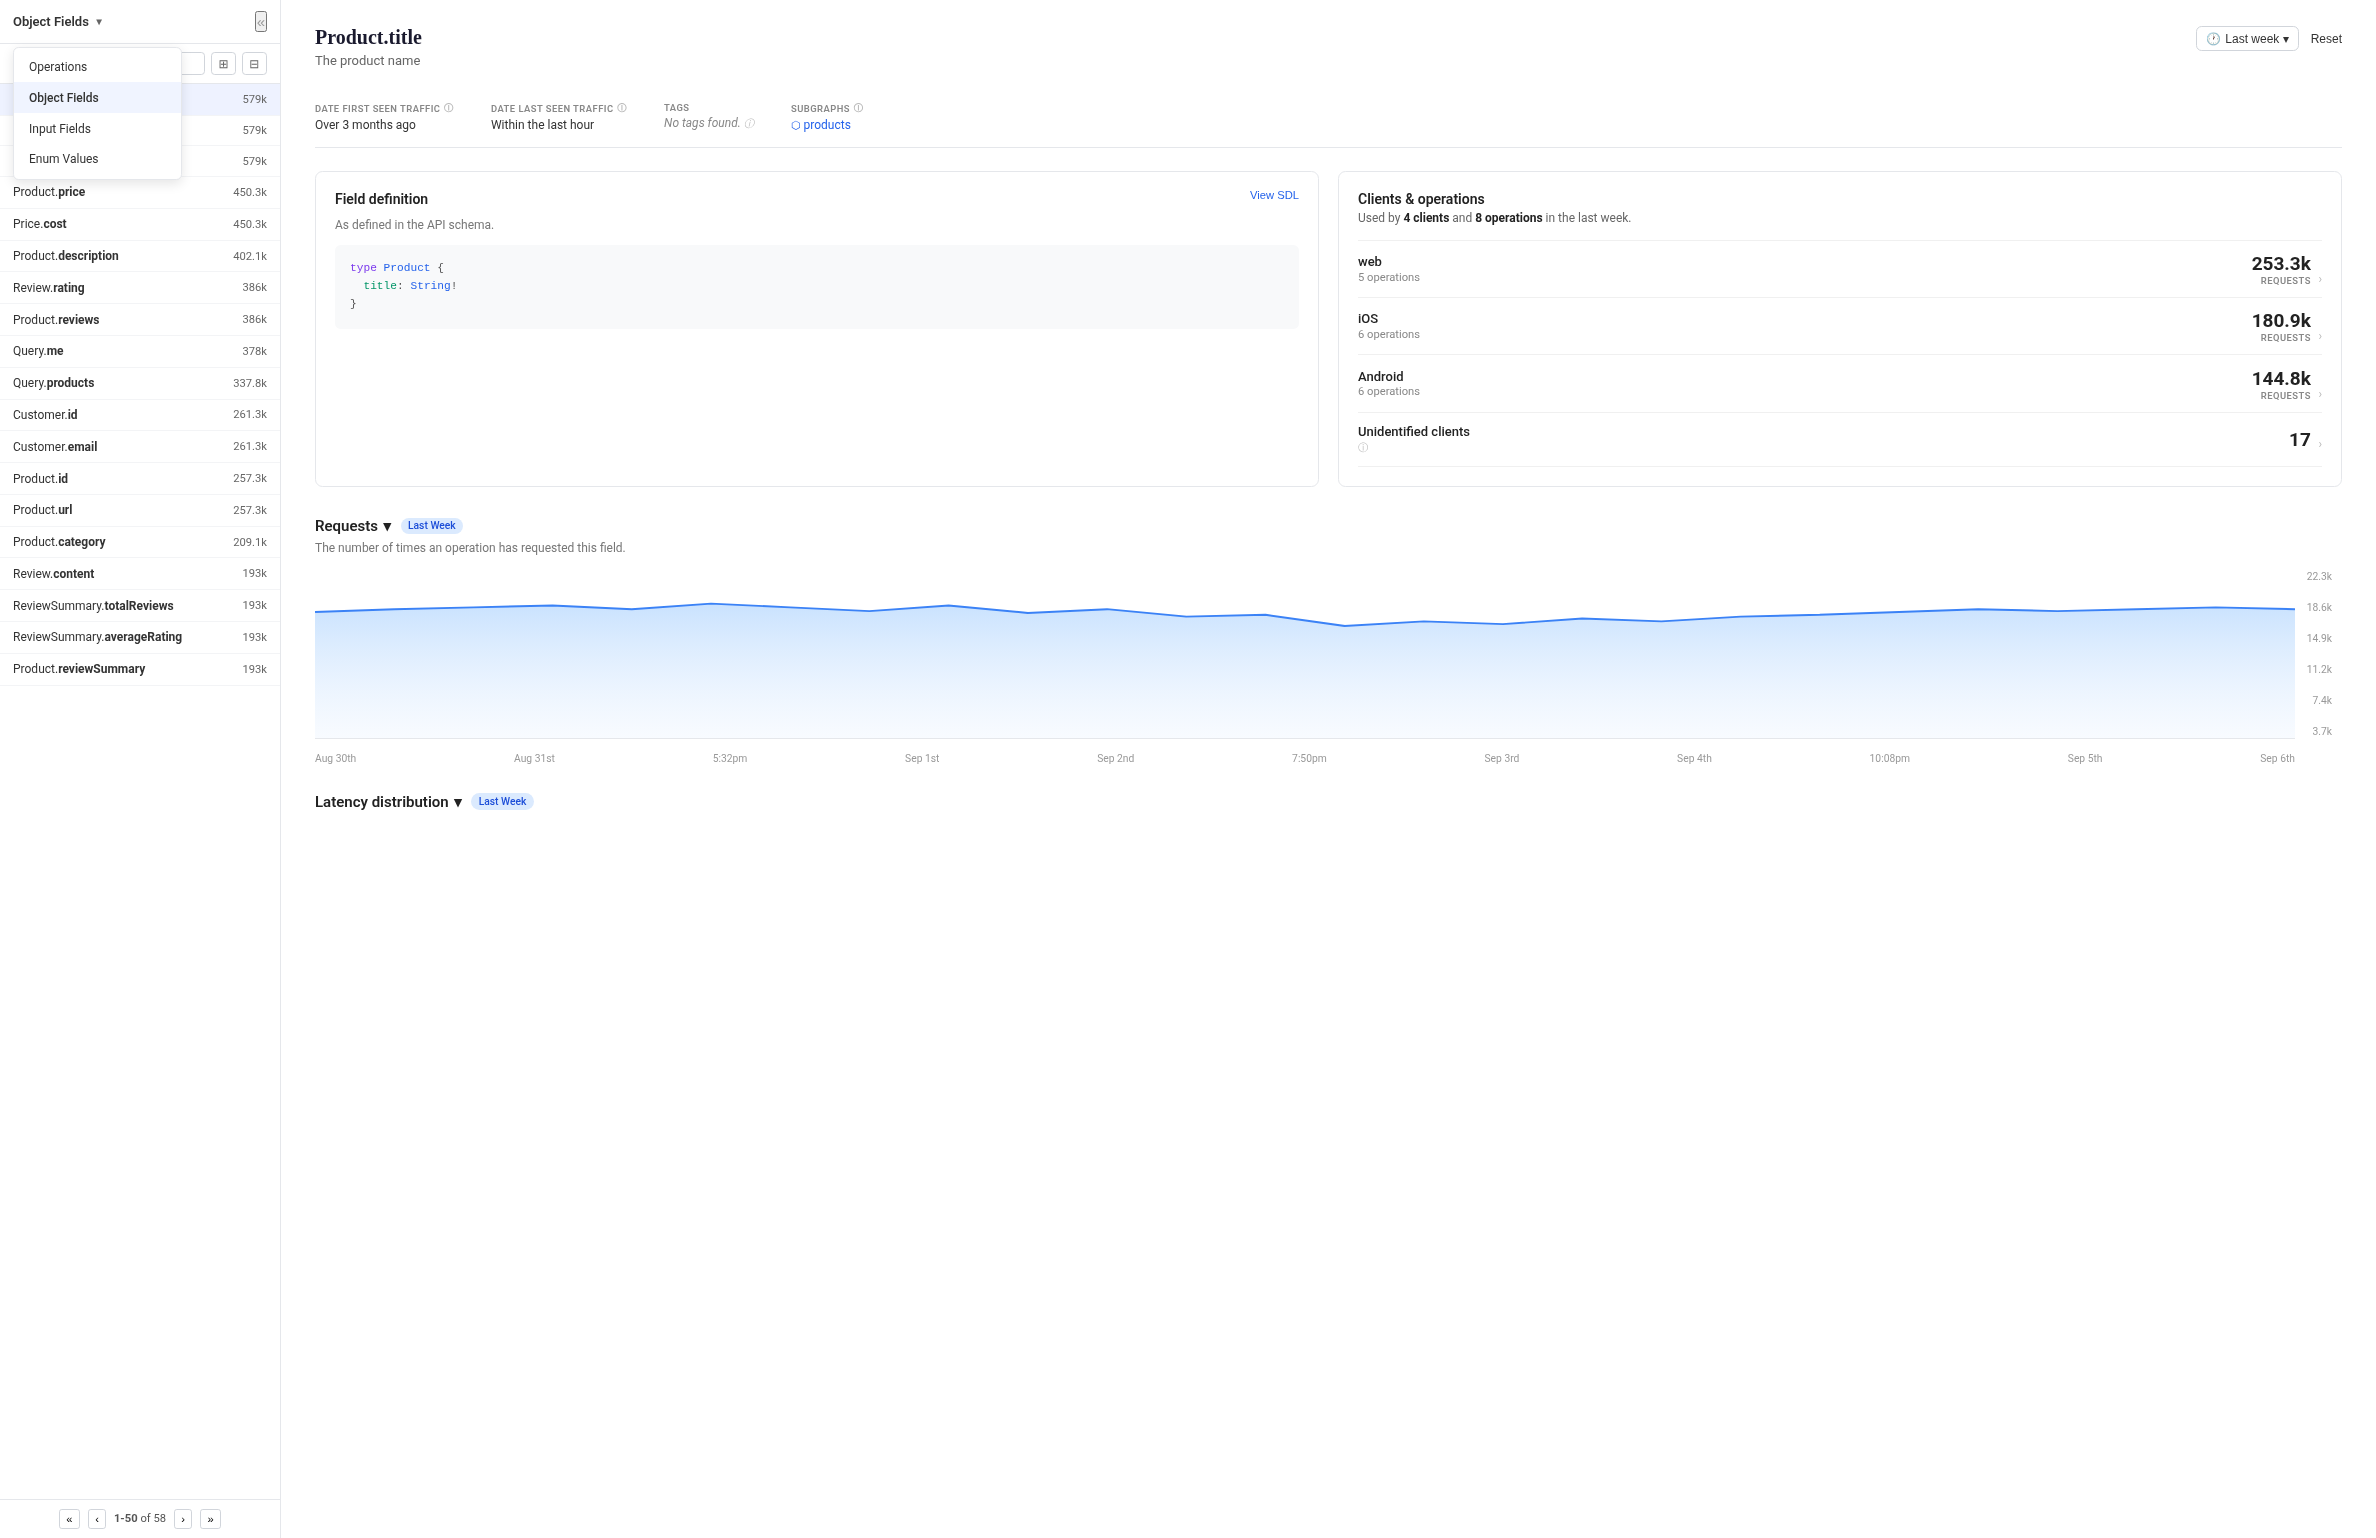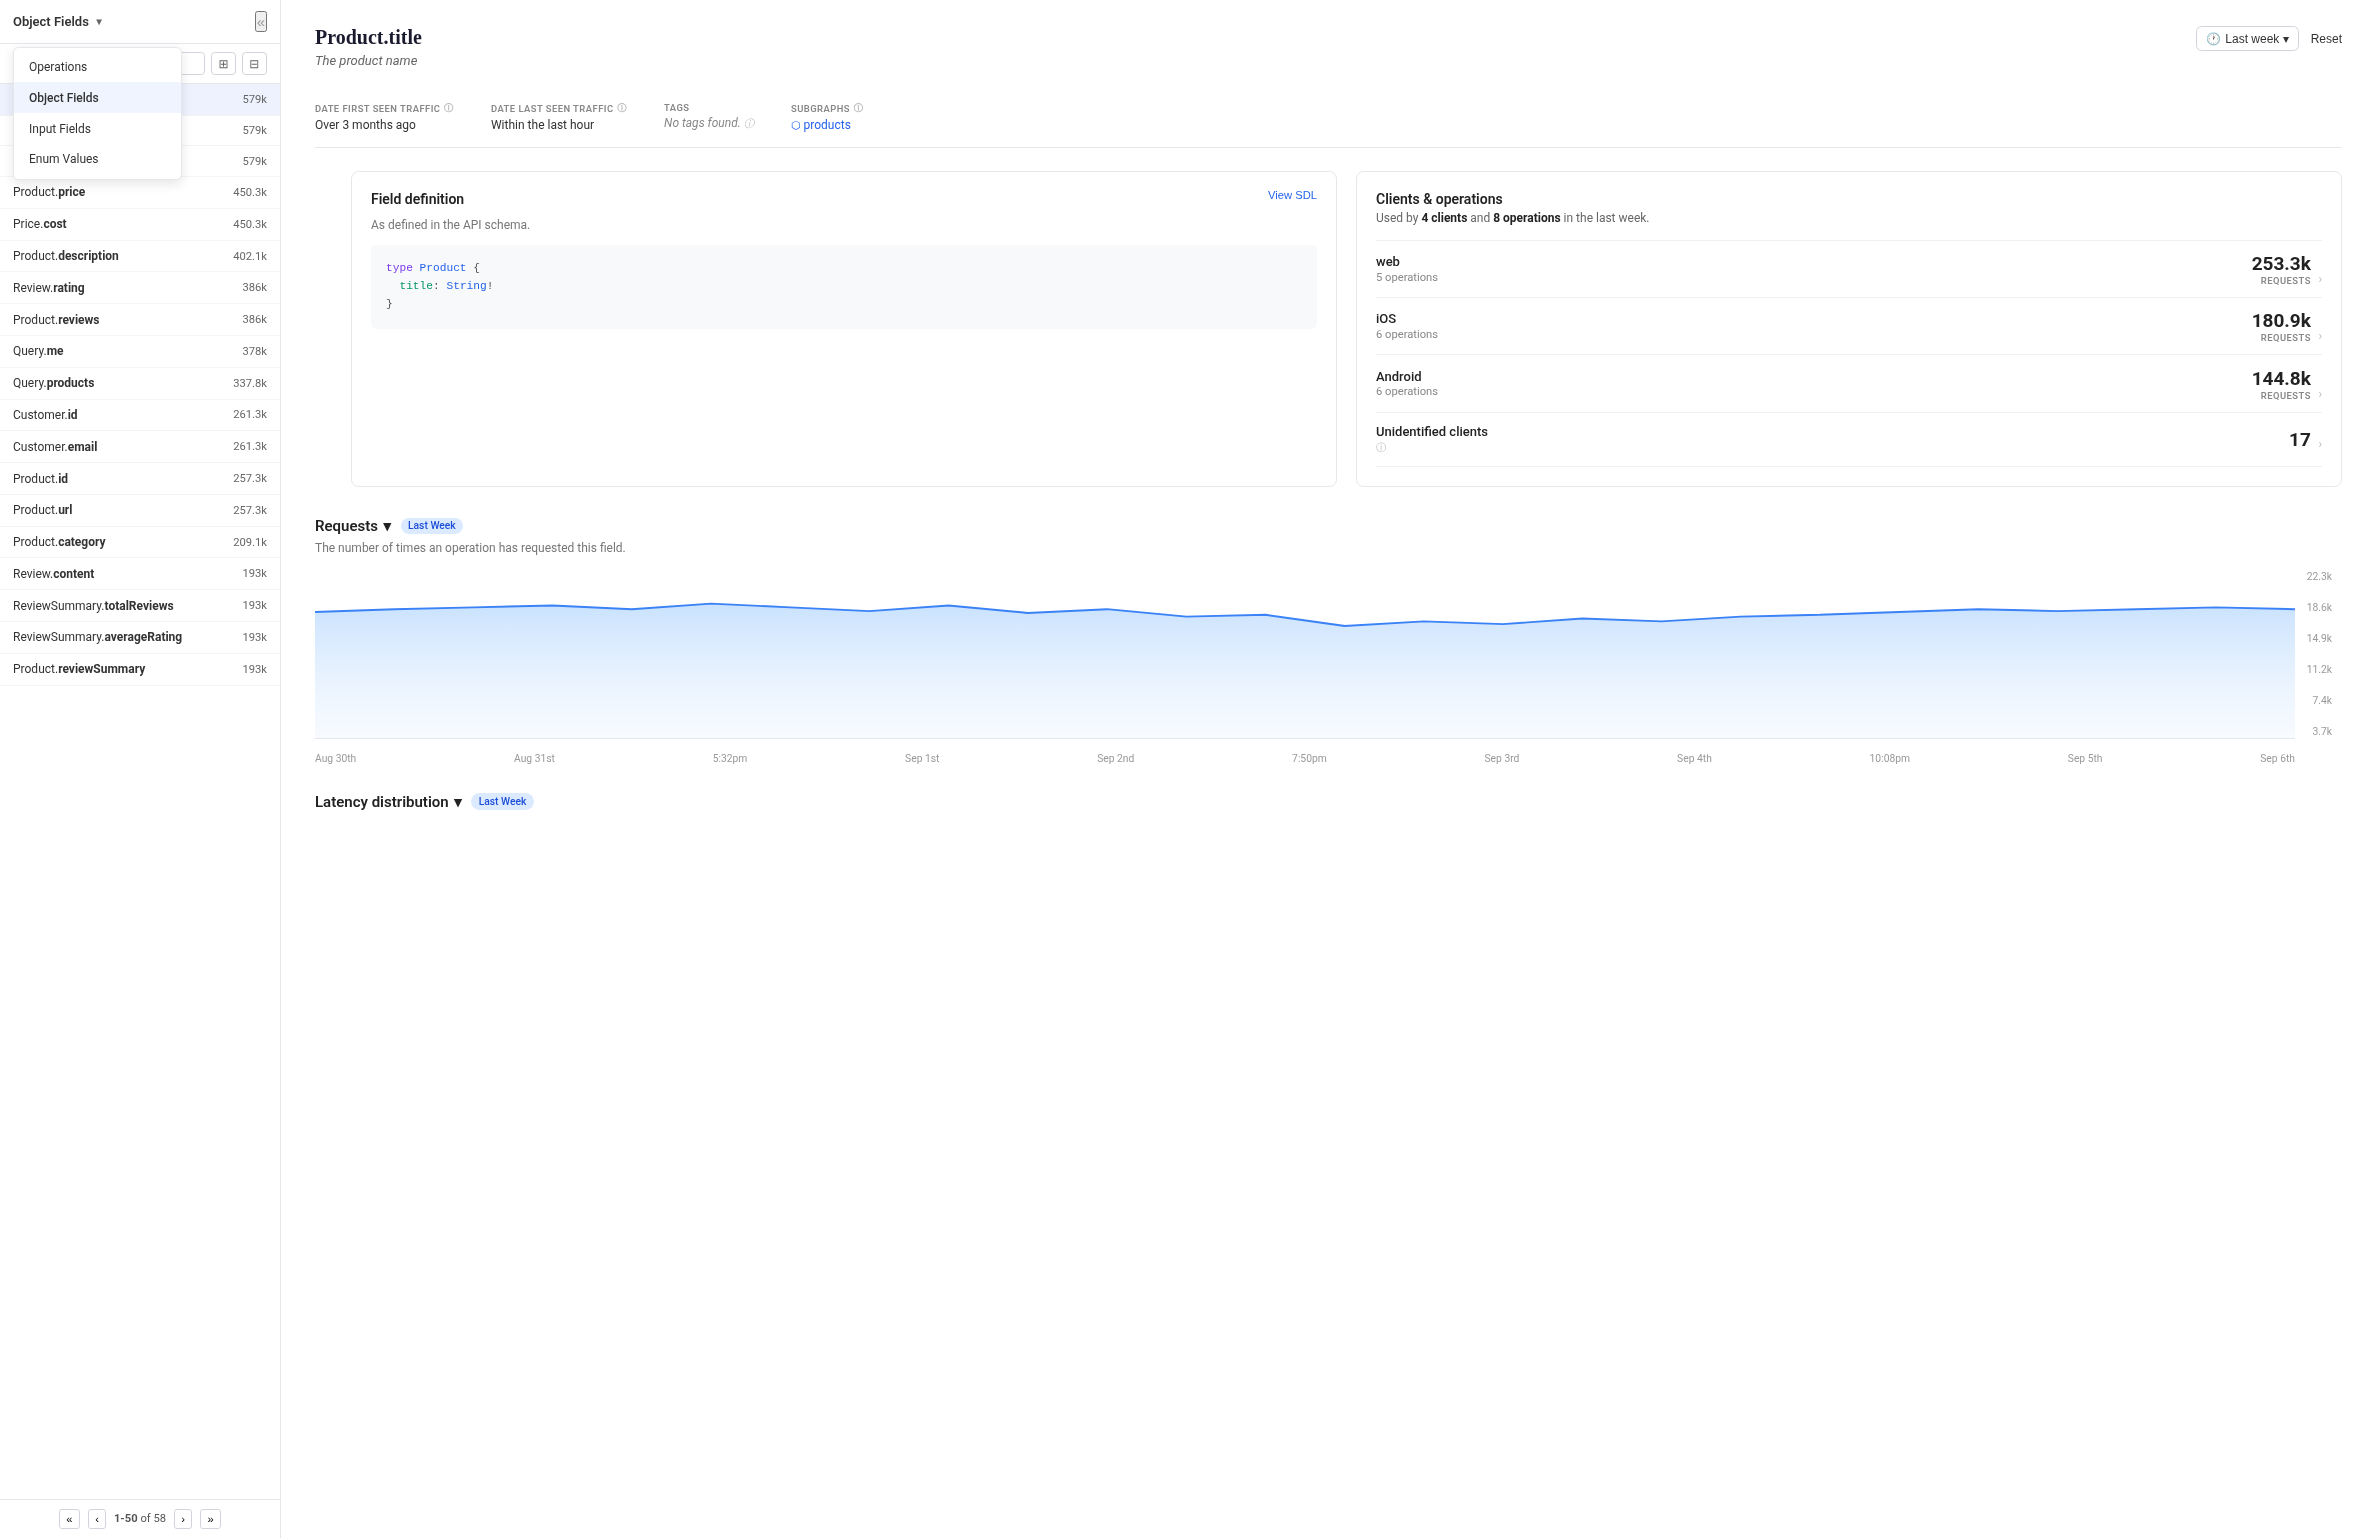--- a/index.html
+++ b/index.html
@@ -27,33 +27,33 @@
     .field-count { font-size: 11.2px; color: #666; }
 
     .pagination { display: flex; align-items: center; justify-content: center; gap: 7.5px; padding: 9.4px; border-top: 0.9px solid #e5e7eb; font-size: 11.2px; color: #555; }
     .page-btn { background: none; border: 0.9px solid #d1d5db; border-radius: 2.8px; padding: 2.8px 6.6px; cursor: pointer; font-size: 11.2px; }
     .page-btn:disabled { opacity: 0.4; cursor: default; }
 
     
     .main { flex: 1; overflow-y: auto; background: #fff; }
 
     .page-title { font-size: 20px; font-weight: 700; color: #1a1a2e; font-family: 'Georgia', serif; margin-bottom: 3.7px; }
-    .page-subtitle { font-size: 13px; color: #666; margin-bottom: 19px; font-style: italic; }
+    .page-subtitle { font-size: 13px; color: #666; margin-bottom: 19px; }
     .top-bar-actions { display: flex; align-items: center; gap: 11.2px; }
     .last-week-btn { display: flex; align-items: center; gap: 3.7px; border: 0.9px solid #d1d5db; border-radius: 5.6px; padding: 4.7px 9.4px; font-size: 12px; cursor: pointer; background: #fff; color: #333; }
     .reset-btn { background: none; border: none; font-size: 12px; color: #333; cursor: pointer; font-weight: 500; }
 
     .meta-row { display: flex; gap: 37px; padding: 15px 0; border-bottom: 0.9px solid #e5e7eb; margin-bottom: 22.5px; }
     .meta-item { }
     .meta-label { font-size: 9.4px; font-weight: 600; color: #888; letter-spacing: 0.05em; text-transform: uppercase; margin-bottom: 3.7px; display: flex; align-items: center; gap: 3.7px; }
     .meta-value { font-size: 12px; color: #333; }
     .meta-value.blue { color: #2563eb; }
     .meta-value.gray { color: #888; font-style: italic; }
 
-    .content-grid { display: grid; grid-template-columns: 1fr 1fr; gap: 19px; margin-bottom: 30px; margin-left: 36px; }
+    .content-grid { display: grid; grid-template-columns: 1fr 1fr; gap: 19px; margin-bottom: 30px; }
     .card { border: 0.9px solid #e5e7eb; border-radius: 7.5px; padding: 19px; }
 
     .card-title { font-size: 14px; font-weight: 600; color: #222; margin-bottom: 5.6px; }
     .card-subtitle { font-size: 12px; color: #777; margin-bottom: 13px; }
     .view-sdl-btn { float: right; font-size: 11.2px; color: #2563eb; background: none; border: none; cursor: pointer; font-weight: 500; margin-top: -1.9px; }
 
     .code-block { background: #f8f9fa; border-radius: 5.6px; padding: 15px; font-family: 'Courier New', monospace; font-size: 11.2px; color: #555; line-height: 1.6; }
     .code-keyword { color: #7c3aed; }
     .code-type { color: #2563eb; }
     .code-field { color: #059669; }

